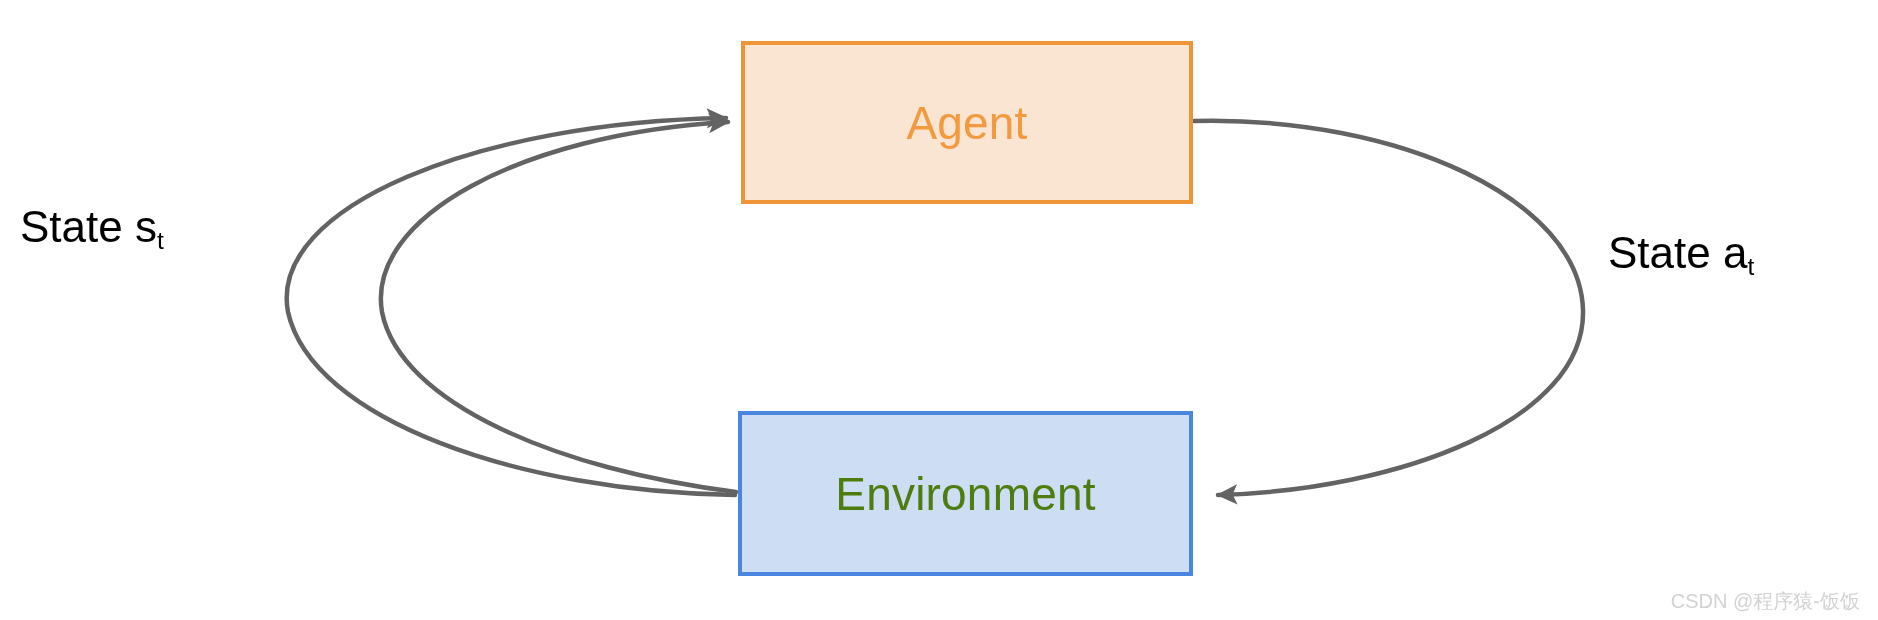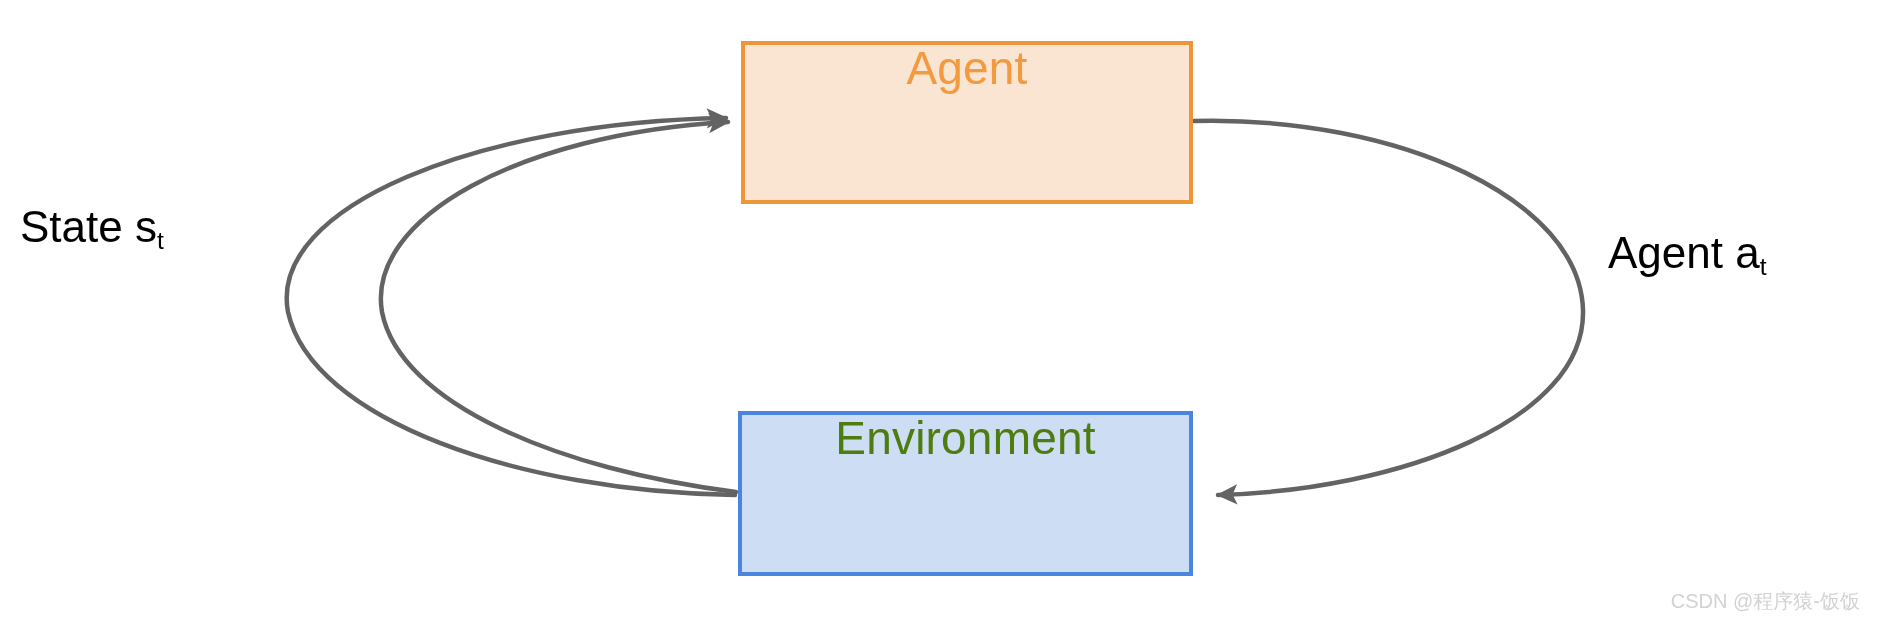--- a/index.html
+++ b/index.html
@@ -23,21 +23,21 @@
     position: absolute;
     left: 0;
     top: 0;
     width: 1878px;
     height: 620px;
   }
   .node-box {
     position: absolute;
     box-sizing: border-box;
     display: flex;
-    align-items: flex-start;
+    align-items: center;
     justify-content: center;
   }
   .node-label {
     font-size: 46px;
     line-height: 1;
     letter-spacing: 0.2px;
     white-space: nowrap;
   }
   #agent-box {
     left: 741px;
@@ -127,18 +127,18 @@
   <div class="node-box" id="environment-box">
     <span class="node-label">Environment</span>
   </div>
 
   <div class="edge-label" id="label-state">
     <span>State s</span><sub>t</sub>
   </div>
 
 
   <div class="edge-label" id="label-action">
-    <span>Agent a</span><sub>t</sub>
+    <span>State a</span><sub>t</sub>
   </div>
 
   <div id="watermark">CSDN @程序猿-饭饭</div>
 
 </div>
 
 </body></html>

